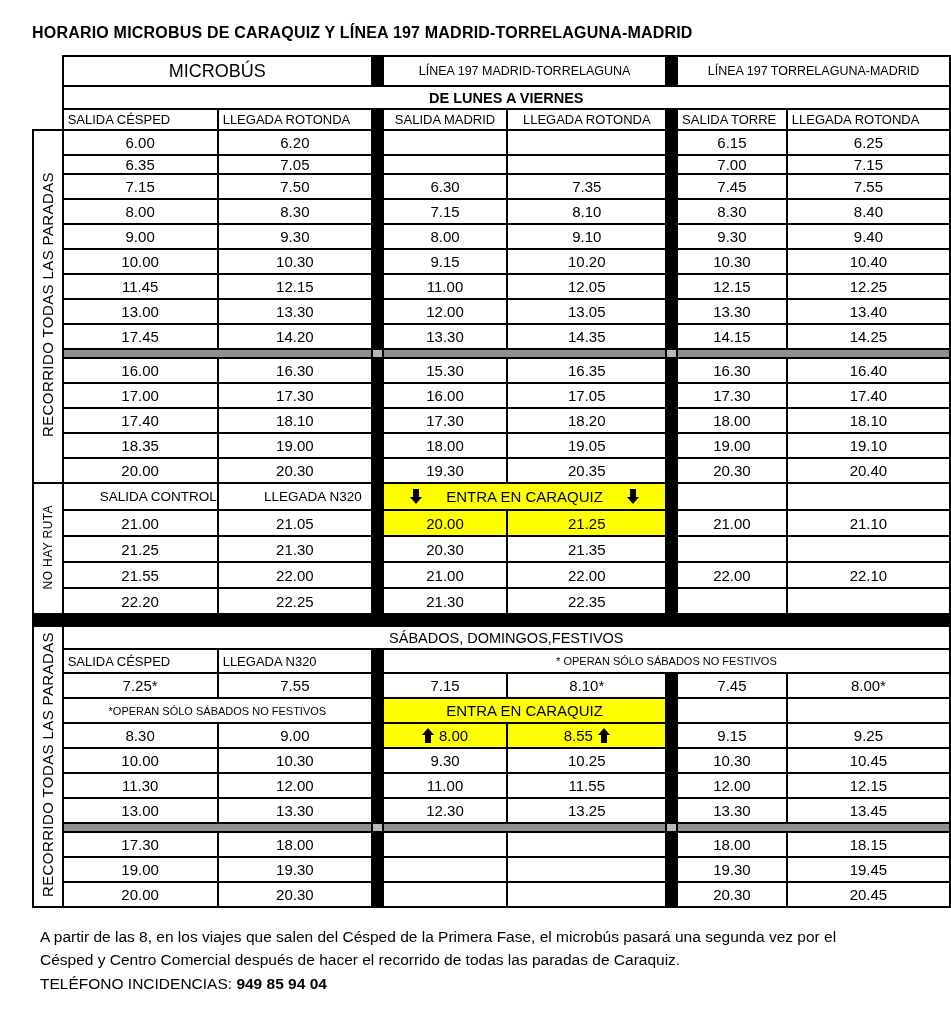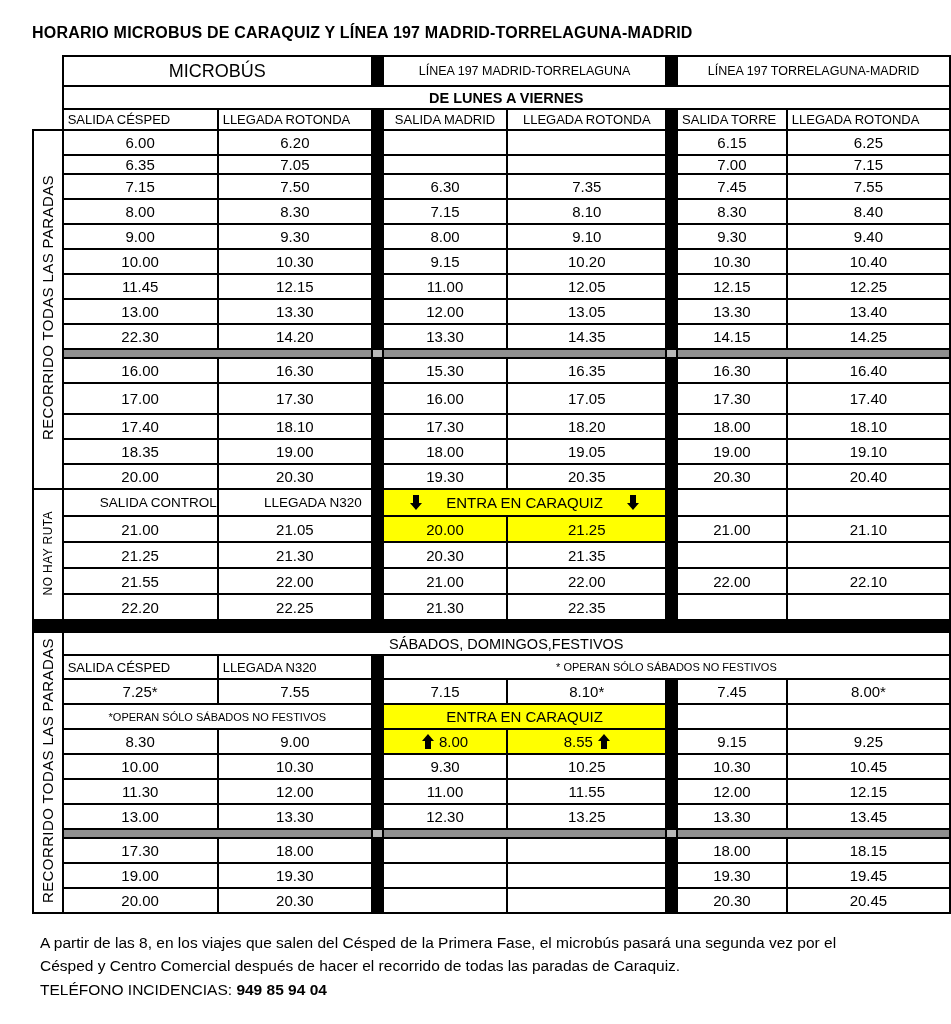--- a/index.html
+++ b/index.html
@@ -165,21 +165,21 @@
         <td>13.00</td>
         <td>13.30</td>
         <td class="sep"></td>
         <td>12.00</td>
         <td>13.05</td>
         <td class="sep"></td>
         <td>13.30</td>
         <td>13.40</td>
       </tr>
       <tr style="height: 25px;">
-        <td>22.30</td>
+        <td>17.45</td>
         <td>14.20</td>
         <td class="sep"></td>
         <td>13.30</td>
         <td>14.35</td>
         <td class="sep"></td>
         <td>14.15</td>
         <td>14.25</td>
       </tr>
       <tr style="height: 9px;">
         <td colspan="2" class="gray"></td>
@@ -191,21 +191,21 @@
       <tr style="height: 25px;">
         <td>16.00</td>
         <td>16.30</td>
         <td class="sep"></td>
         <td>15.30</td>
         <td>16.35</td>
         <td class="sep"></td>
         <td>16.30</td>
         <td>16.40</td>
       </tr>
-      <tr style="height: 31px; margin-left: 7px;">
+      <tr style="height: 25px; margin-left: 7px;">
         <td>17.00</td>
         <td>17.30</td>
         <td class="sep"></td>
         <td>16.00</td>
         <td>17.05</td>
         <td class="sep"></td>
         <td>17.30</td>
         <td>17.40</td>
       </tr>
       <tr style="height: 25px;">

